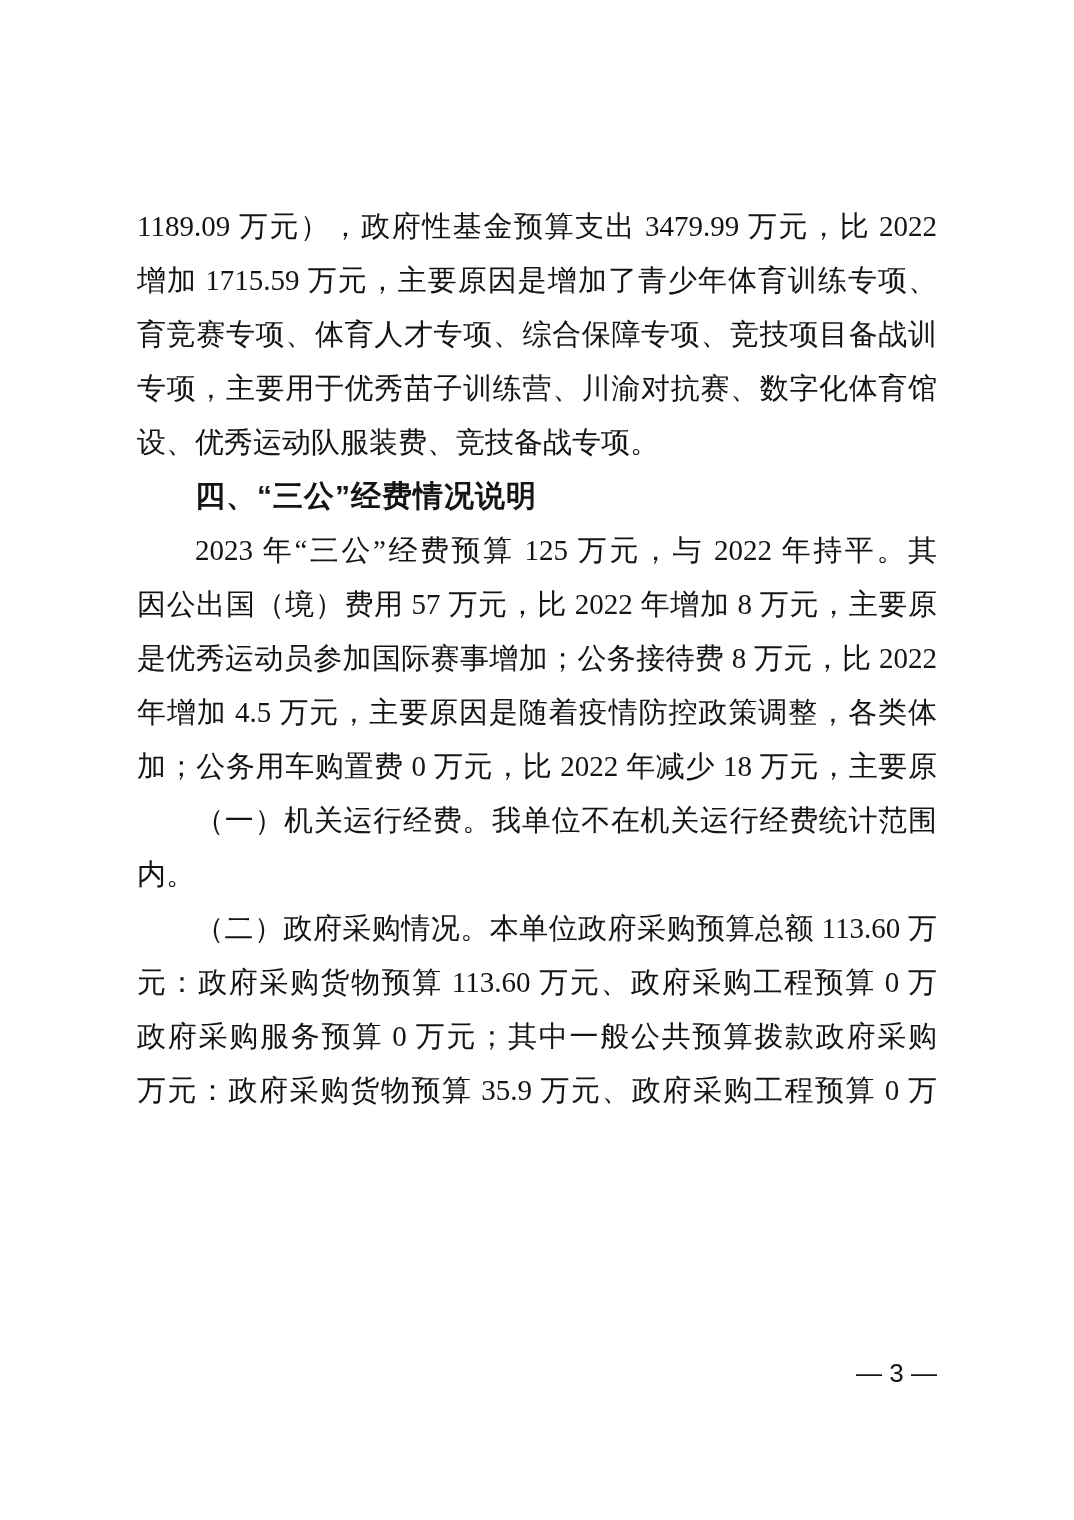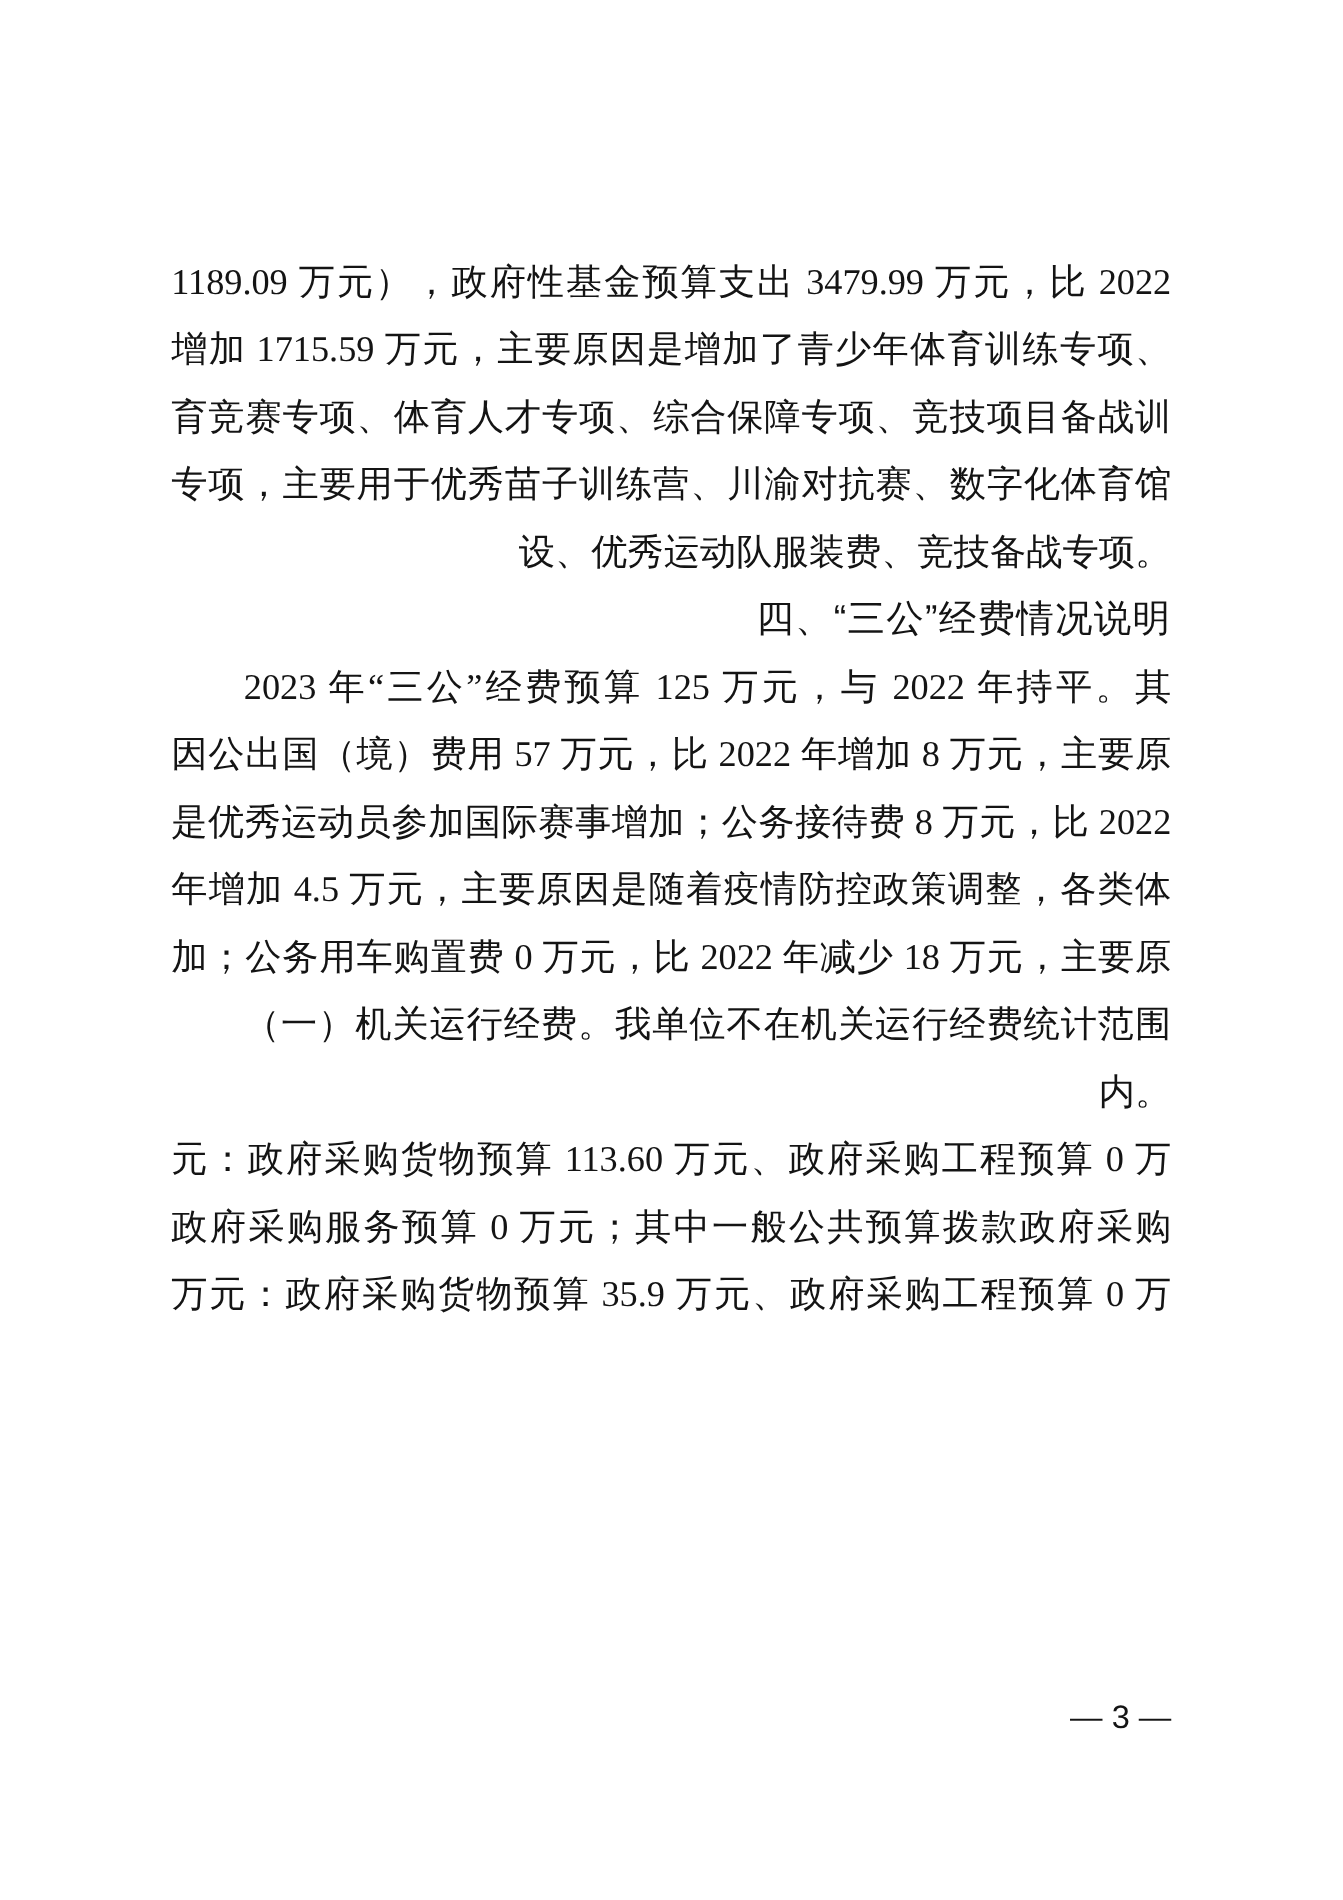--- a/index.html
+++ b/index.html
@@ -21,34 +21,34 @@
     left: 137px;
     top: 199px;
     width: 800px;
     font-size: 29px;
     line-height: 54px;
   }
   .line {
     height: 54px;
     overflow: hidden;
     white-space: nowrap;
-    text-align: right;
+    text-align: left;
   }
   .line.justify {
     white-space: normal;
     text-align: justify;
     text-align-last: justify;
     text-justify: inter-character;
   }
   .line.indent {
     padding-left: 58px;
   }
   .line.heading {
     font-family: "Liberation Sans", "DejaVu Sans", sans-serif;
-    font-weight: 400;
+    font-weight: 700;
     font-size: 30px;
     letter-spacing: 1px;
   }
   .page-number {
     position: absolute;
     top: 1352px;
     right: 137px;
     font-size: 26px;
     line-height: 42px;
     font-family: "Liberation Sans", "DejaVu Sans", sans-serif;
@@ -66,18 +66,19 @@
       <div class="line justify">专项，主要用于优秀苗子训练营、川渝对抗赛、数字化体育馆建</div>
       <div class="line">设、优秀运动队服装费、竞技备战专项。</div>
       <div class="line heading indent">四、“三公”经费情况说明</div>
       <div class="line indent justify">2023 年“三公”经费预算 125 万元，与 2022 年持平。其中：</div>
       <div class="line justify">因公出国（境）费用 57 万元，比 2022 年增加 8 万元，主要原因</div>
       <div class="line justify">是优秀运动员参加国际赛事增加；公务接待费 8 万元，比 2022</div>
       <div class="line justify">年增加 4.5 万元，主要原因是随着疫情防控政策调整，各类体育</div>
       <div class="line justify">加；公务用车购置费 0 万元，比 2022 年减少 18 万元，主要原因</div>
       <div class="line indent justify">（一）机关运行经费。我单位不在机关运行经费统计范围之</div>
       <div class="line">内。</div>
+      <div class="line indent justify">（二）政府采购情况。本单位政府采购预算总额 113.60 万</div>
       <div class="line justify">元：政府采购货物预算 113.60 万元、政府采购工程预算 0 万元、</div>
       <div class="line justify">政府采购服务预算 0 万元；其中一般公共预算拨款政府采购 35.9</div>
       <div class="line justify">万元：政府采购货物预算 35.9 万元、政府采购工程预算 0 万元、</div>
     </div>
   <div class="page-number">— 3 —</div>
 </div>
 
 </body></html>

